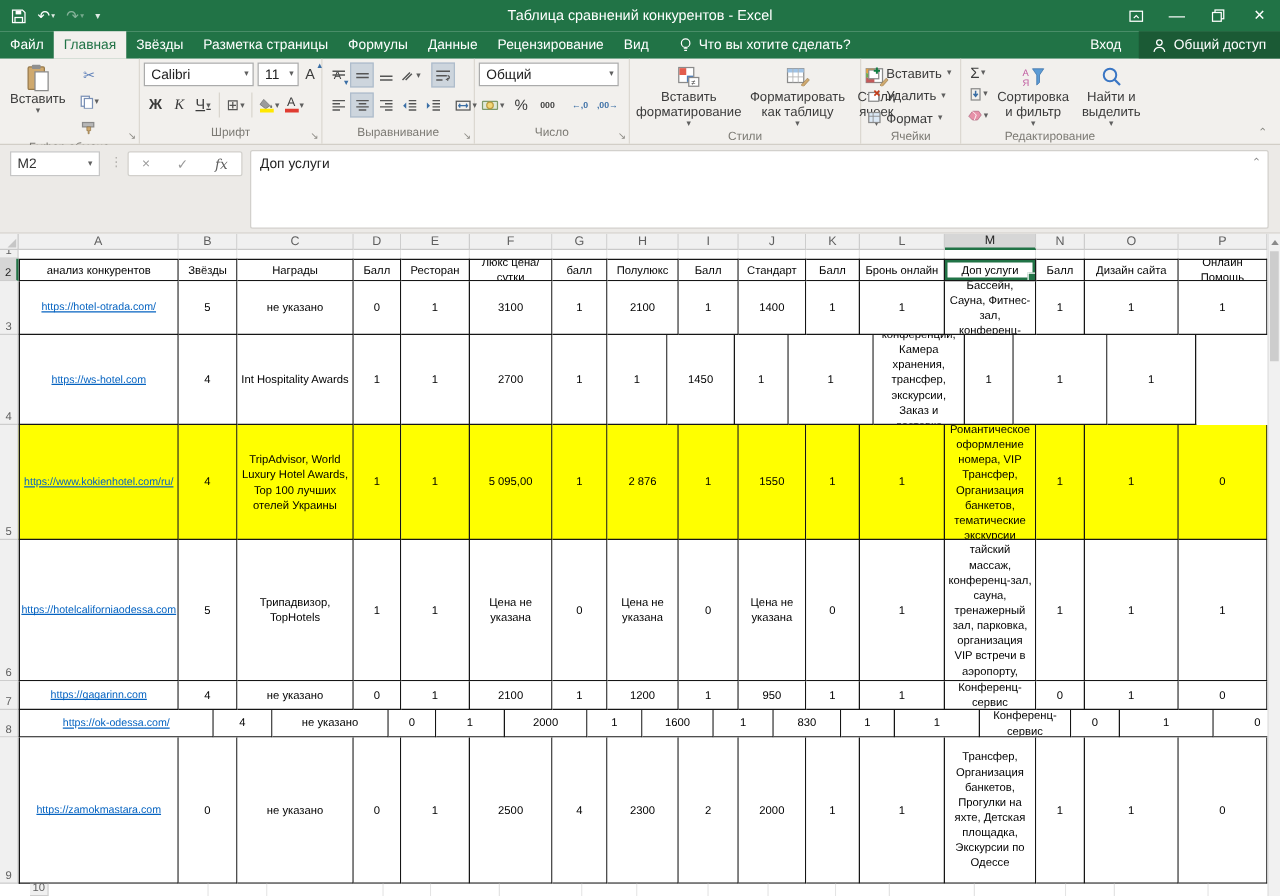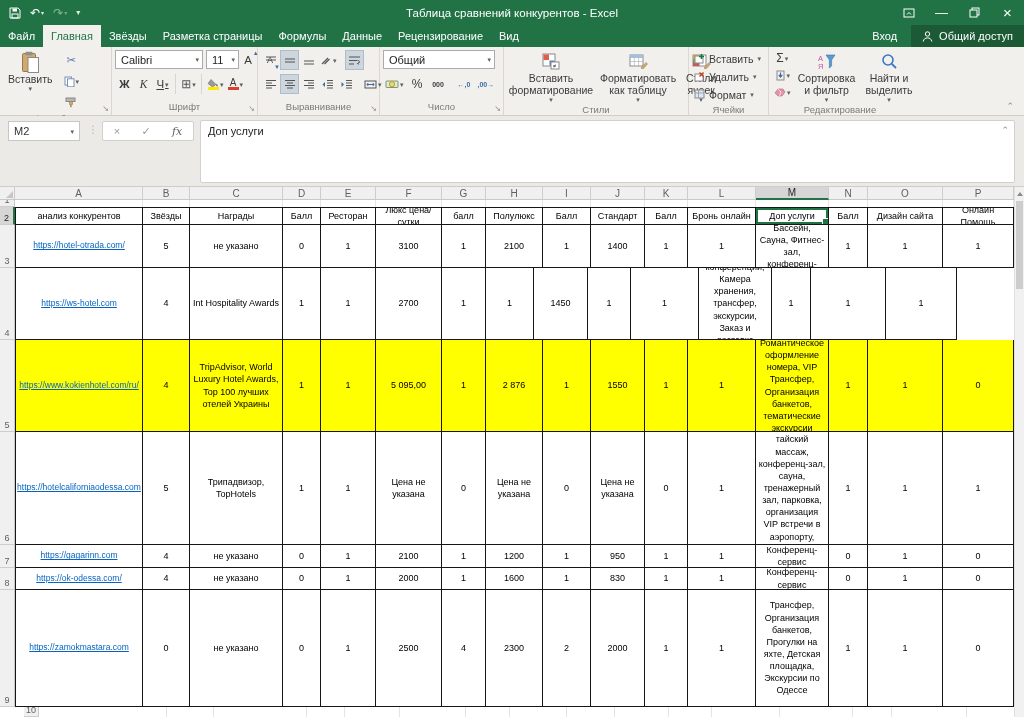--- a/index.html
+++ b/index.html
@@ -128,20 +128,27 @@
   <div class="tabs" id="tabs">
       <span class="tab">Файл</span>
       <span class="tab active">Главная</span>
       <span class="tab">Звёзды</span>
       <span class="tab">Разметка страницы</span>
       <span class="tab">Формулы</span>
       <span class="tab">Данные</span>
       <span class="tab">Рецензирование</span>
       <span class="tab">Вид</span>
     </div>
+  <div class="tellme">
+    <svg width="11" height="13" viewBox="0 0 11 13">
+        <circle cx="5.5" cy="4.5" r="3.4" fill="none" stroke="#fff"></circle>
+        <path d="M4 8.5h3M4.4 10.2h2.2" stroke="#fff" fill="none"></path>
+      </svg>
+    <span>Что вы хотите сделать?</span>
+  </div>
   <div class="tabbar-right">
     <span class="signin">Вход</span>
     <span class="share">
       <svg width="11" height="11" viewBox="0 0 11 11">
           <circle cx="5.5" cy="3" r="2.2" fill="none" stroke="#fff"></circle>
           <path d="M1.2 10.5c.5-2.6 2.2-3.6 4.3-3.6s3.8 1 4.3 3.6" fill="none" stroke="#fff"></path>
         </svg>
       <span>Общий доступ</span>
     </span>
   </div>
@@ -634,21 +641,21 @@
         <div class="cell tc" style="width: 54px;">950</div>
         <div class="cell tc" style="width: 43px;">1</div>
         <div class="cell tc" style="width: 68px;">1</div>
         <div class="cell tc" style="width: 73px;">Конференц-сервис</div>
         <div class="cell tc" style="width: 39px;">0</div>
         <div class="cell tc" style="width: 75px;">1</div>
         <div class="cell tc" style="width: 71px;">0</div>
       </div>
       <div class="grow" style="height: 22px;">
         <div class="rowh">8</div>
-        <div class="cell tc first" style="width: 128px;">
+        <div class="cell tc first" style="width: 156px;">
           <a href="#">https://ok-odessa.com/</a>
         </div>
         <div class="cell tc" style="width: 47px;">4</div>
         <div class="cell tc" style="width: 93px;">не указано</div>
         <div class="cell tc" style="width: 38px;">0</div>
         <div class="cell tc" style="width: 55px;">1</div>
         <div class="cell tc" style="width: 66px;">2000</div>
         <div class="cell tc" style="width: 44px;">1</div>
         <div class="cell tc" style="width: 57px;">1600</div>
         <div class="cell tc" style="width: 48px;">1</div>

